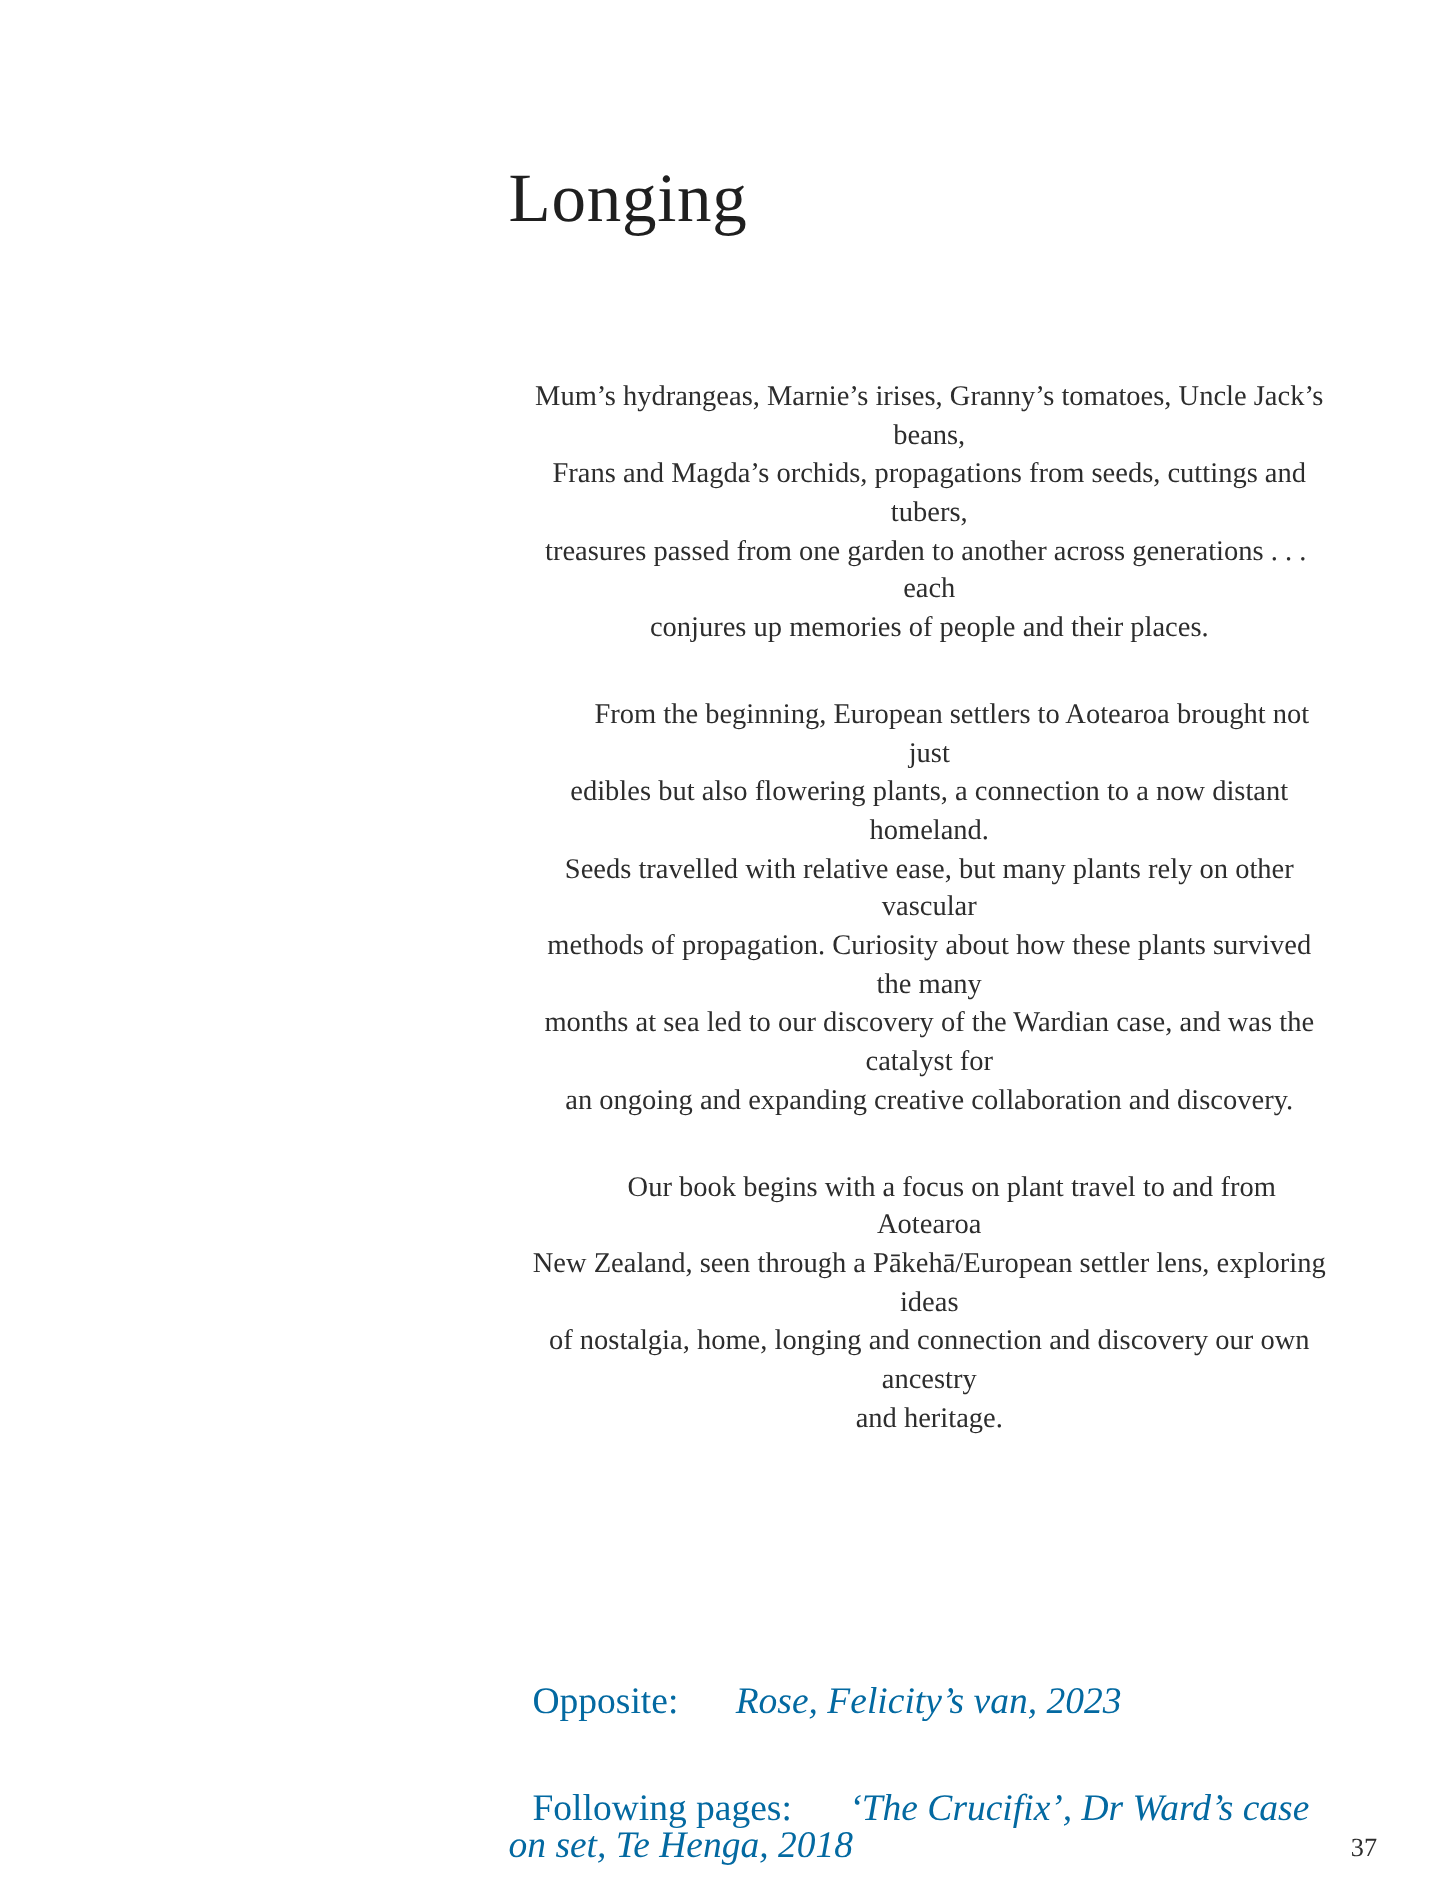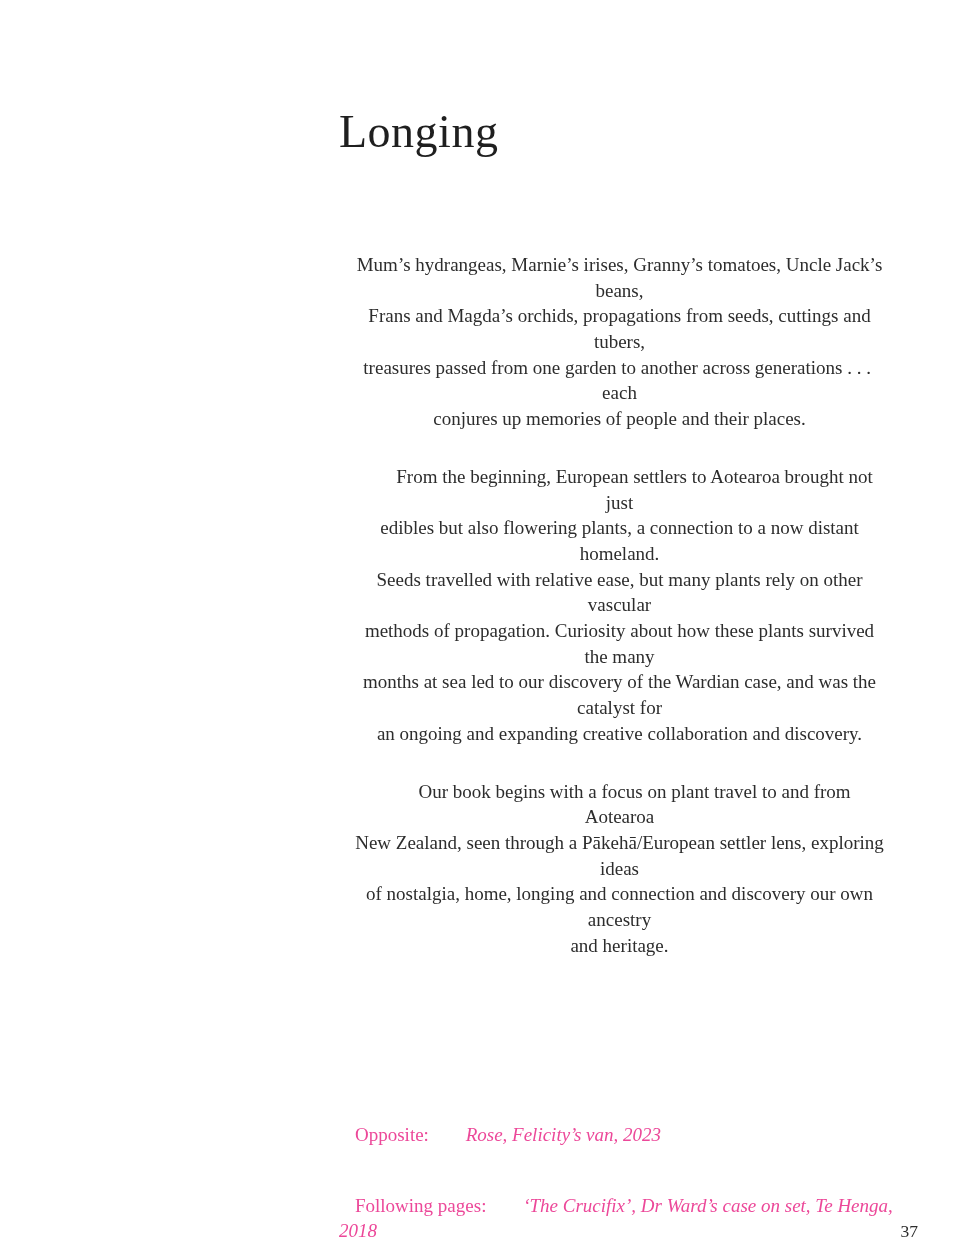--- a/index.html
+++ b/index.html
@@ -40,24 +40,24 @@
   .body-text p.indented {
     text-indent: 30px;
   }
   .captions {
     position: absolute;
     left: 275px;
     top: 1058px;
     width: 625px;
   }
   .caption {
-    font-size: 19px;
+    font-size: 25px;
     line-height: 25px;
     margin-bottom: 13.5px;
-    color: #ec4899;
+    color: #0369a1;
   }
   .caption .caption-title {
     font-style: italic;
   }
   .page-number {
     position: absolute;
     top: 1173px;
     right: 58px;
     font-size: 17.5px;
     color: #2d2d2d;

